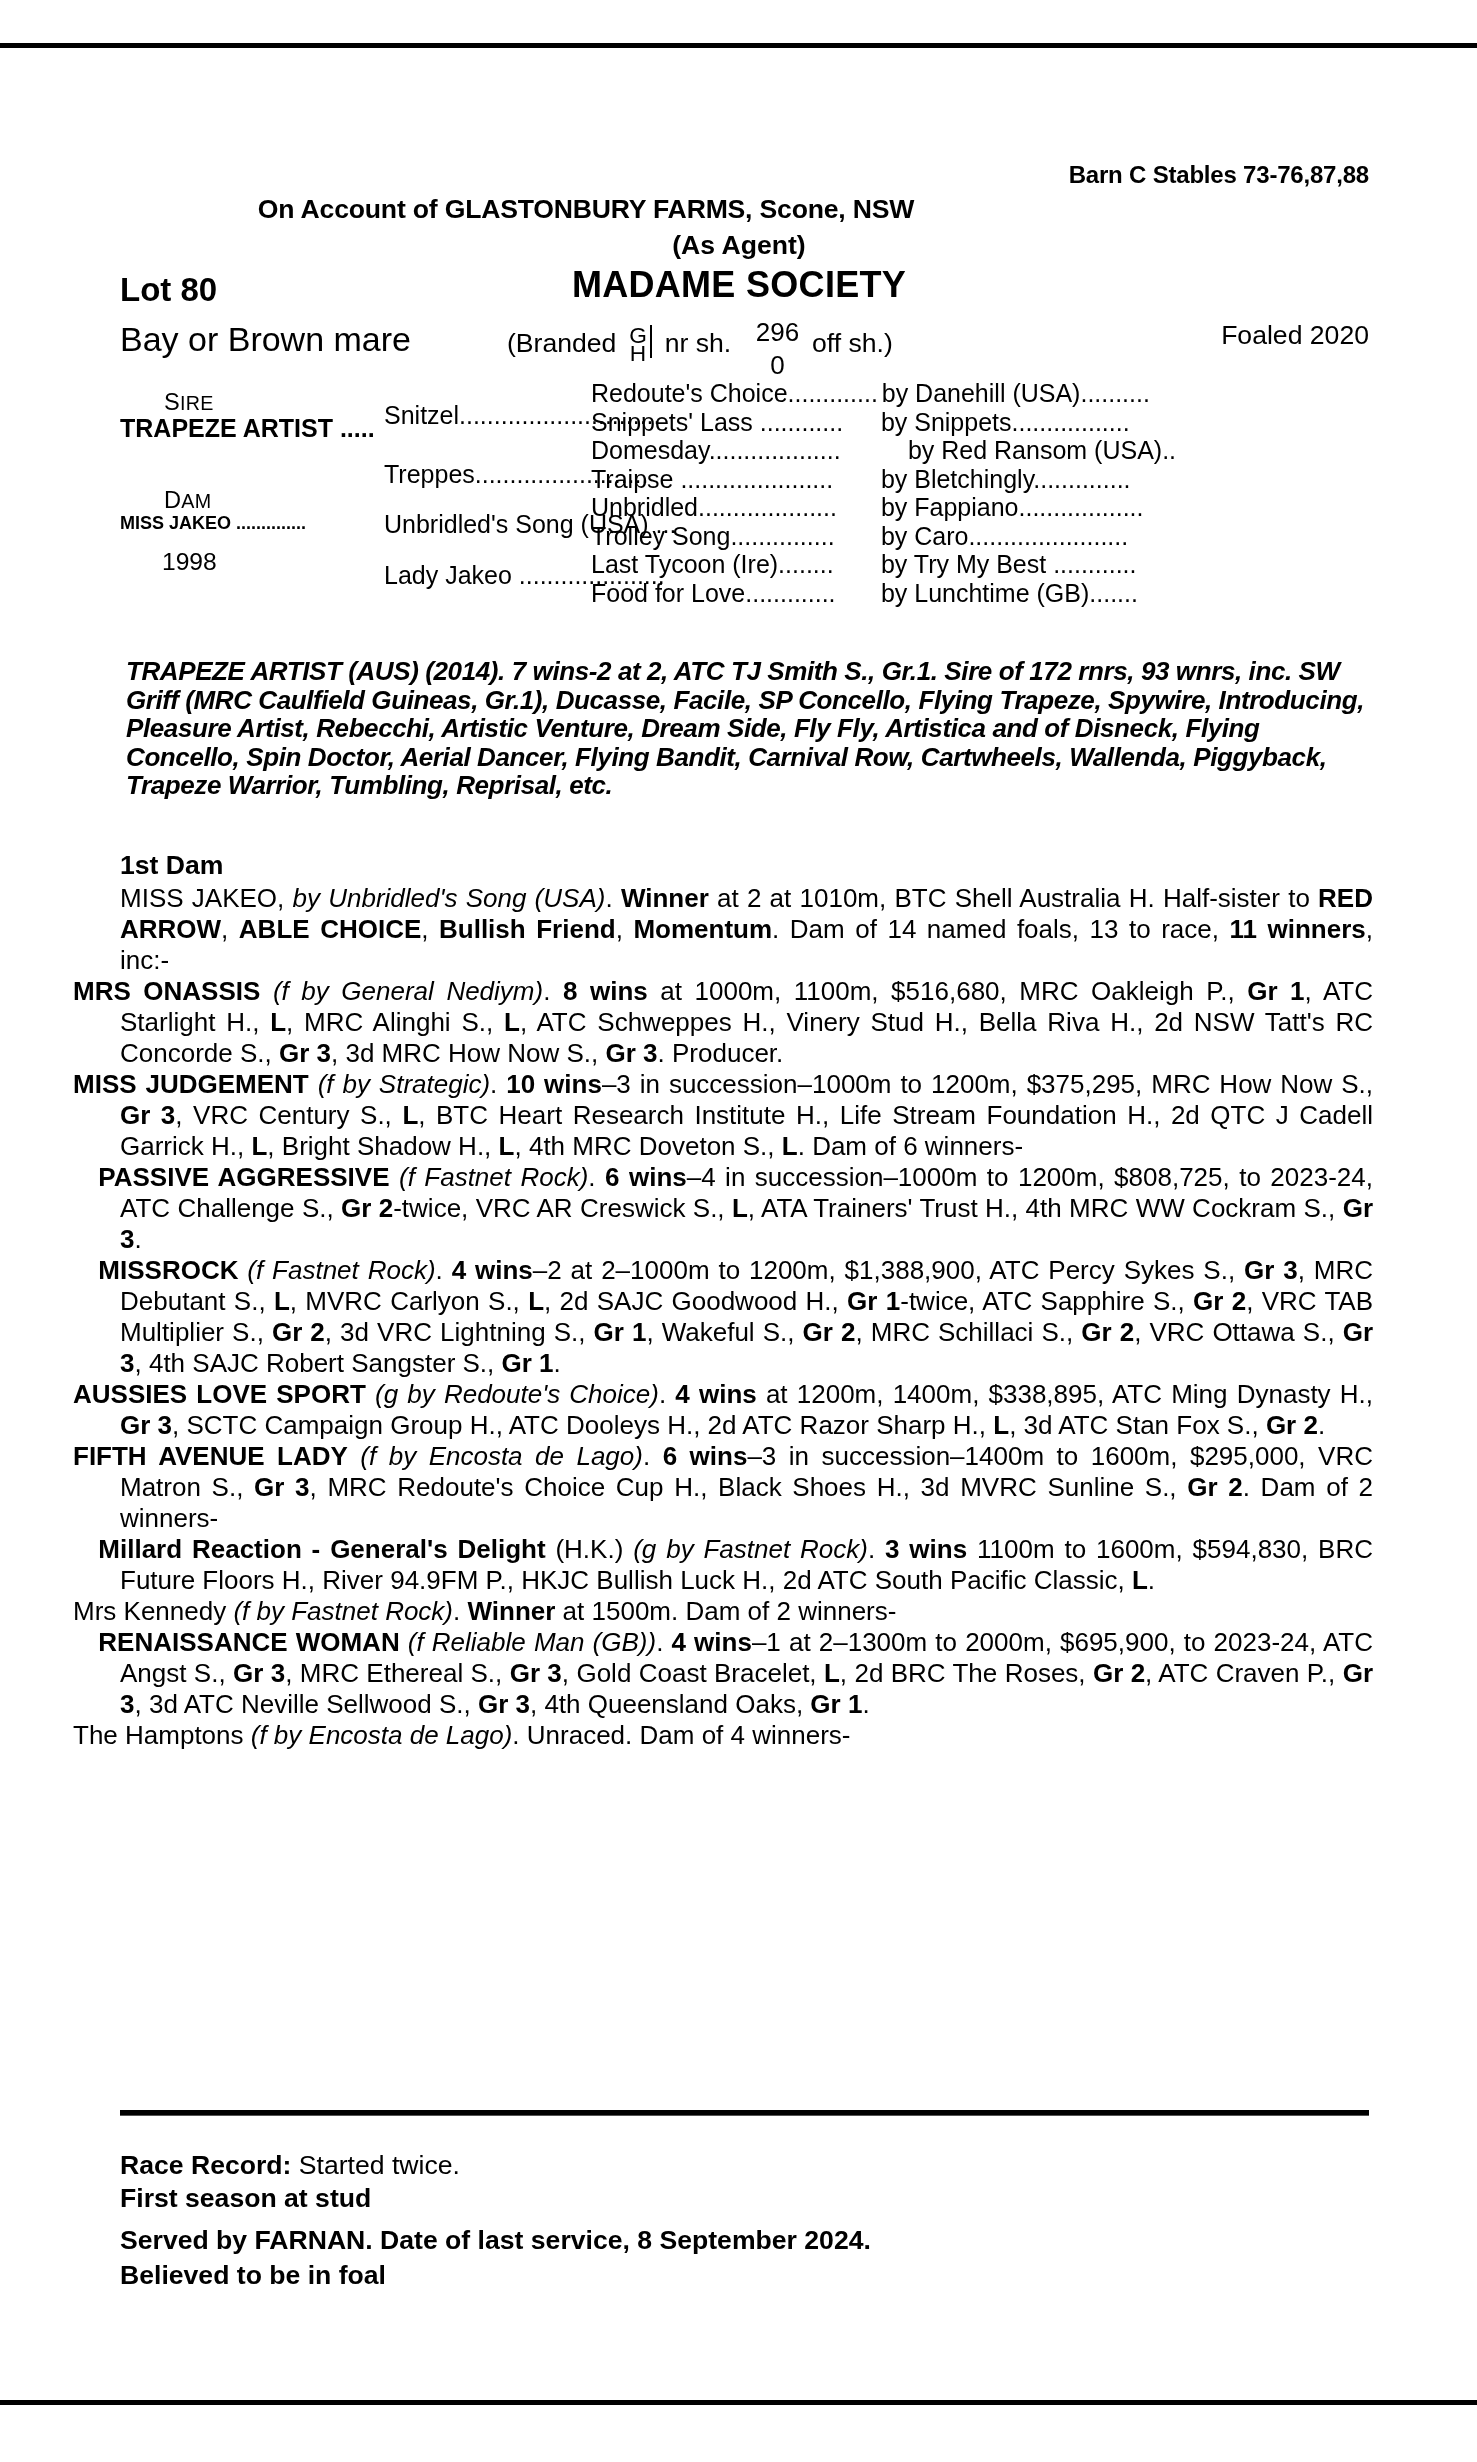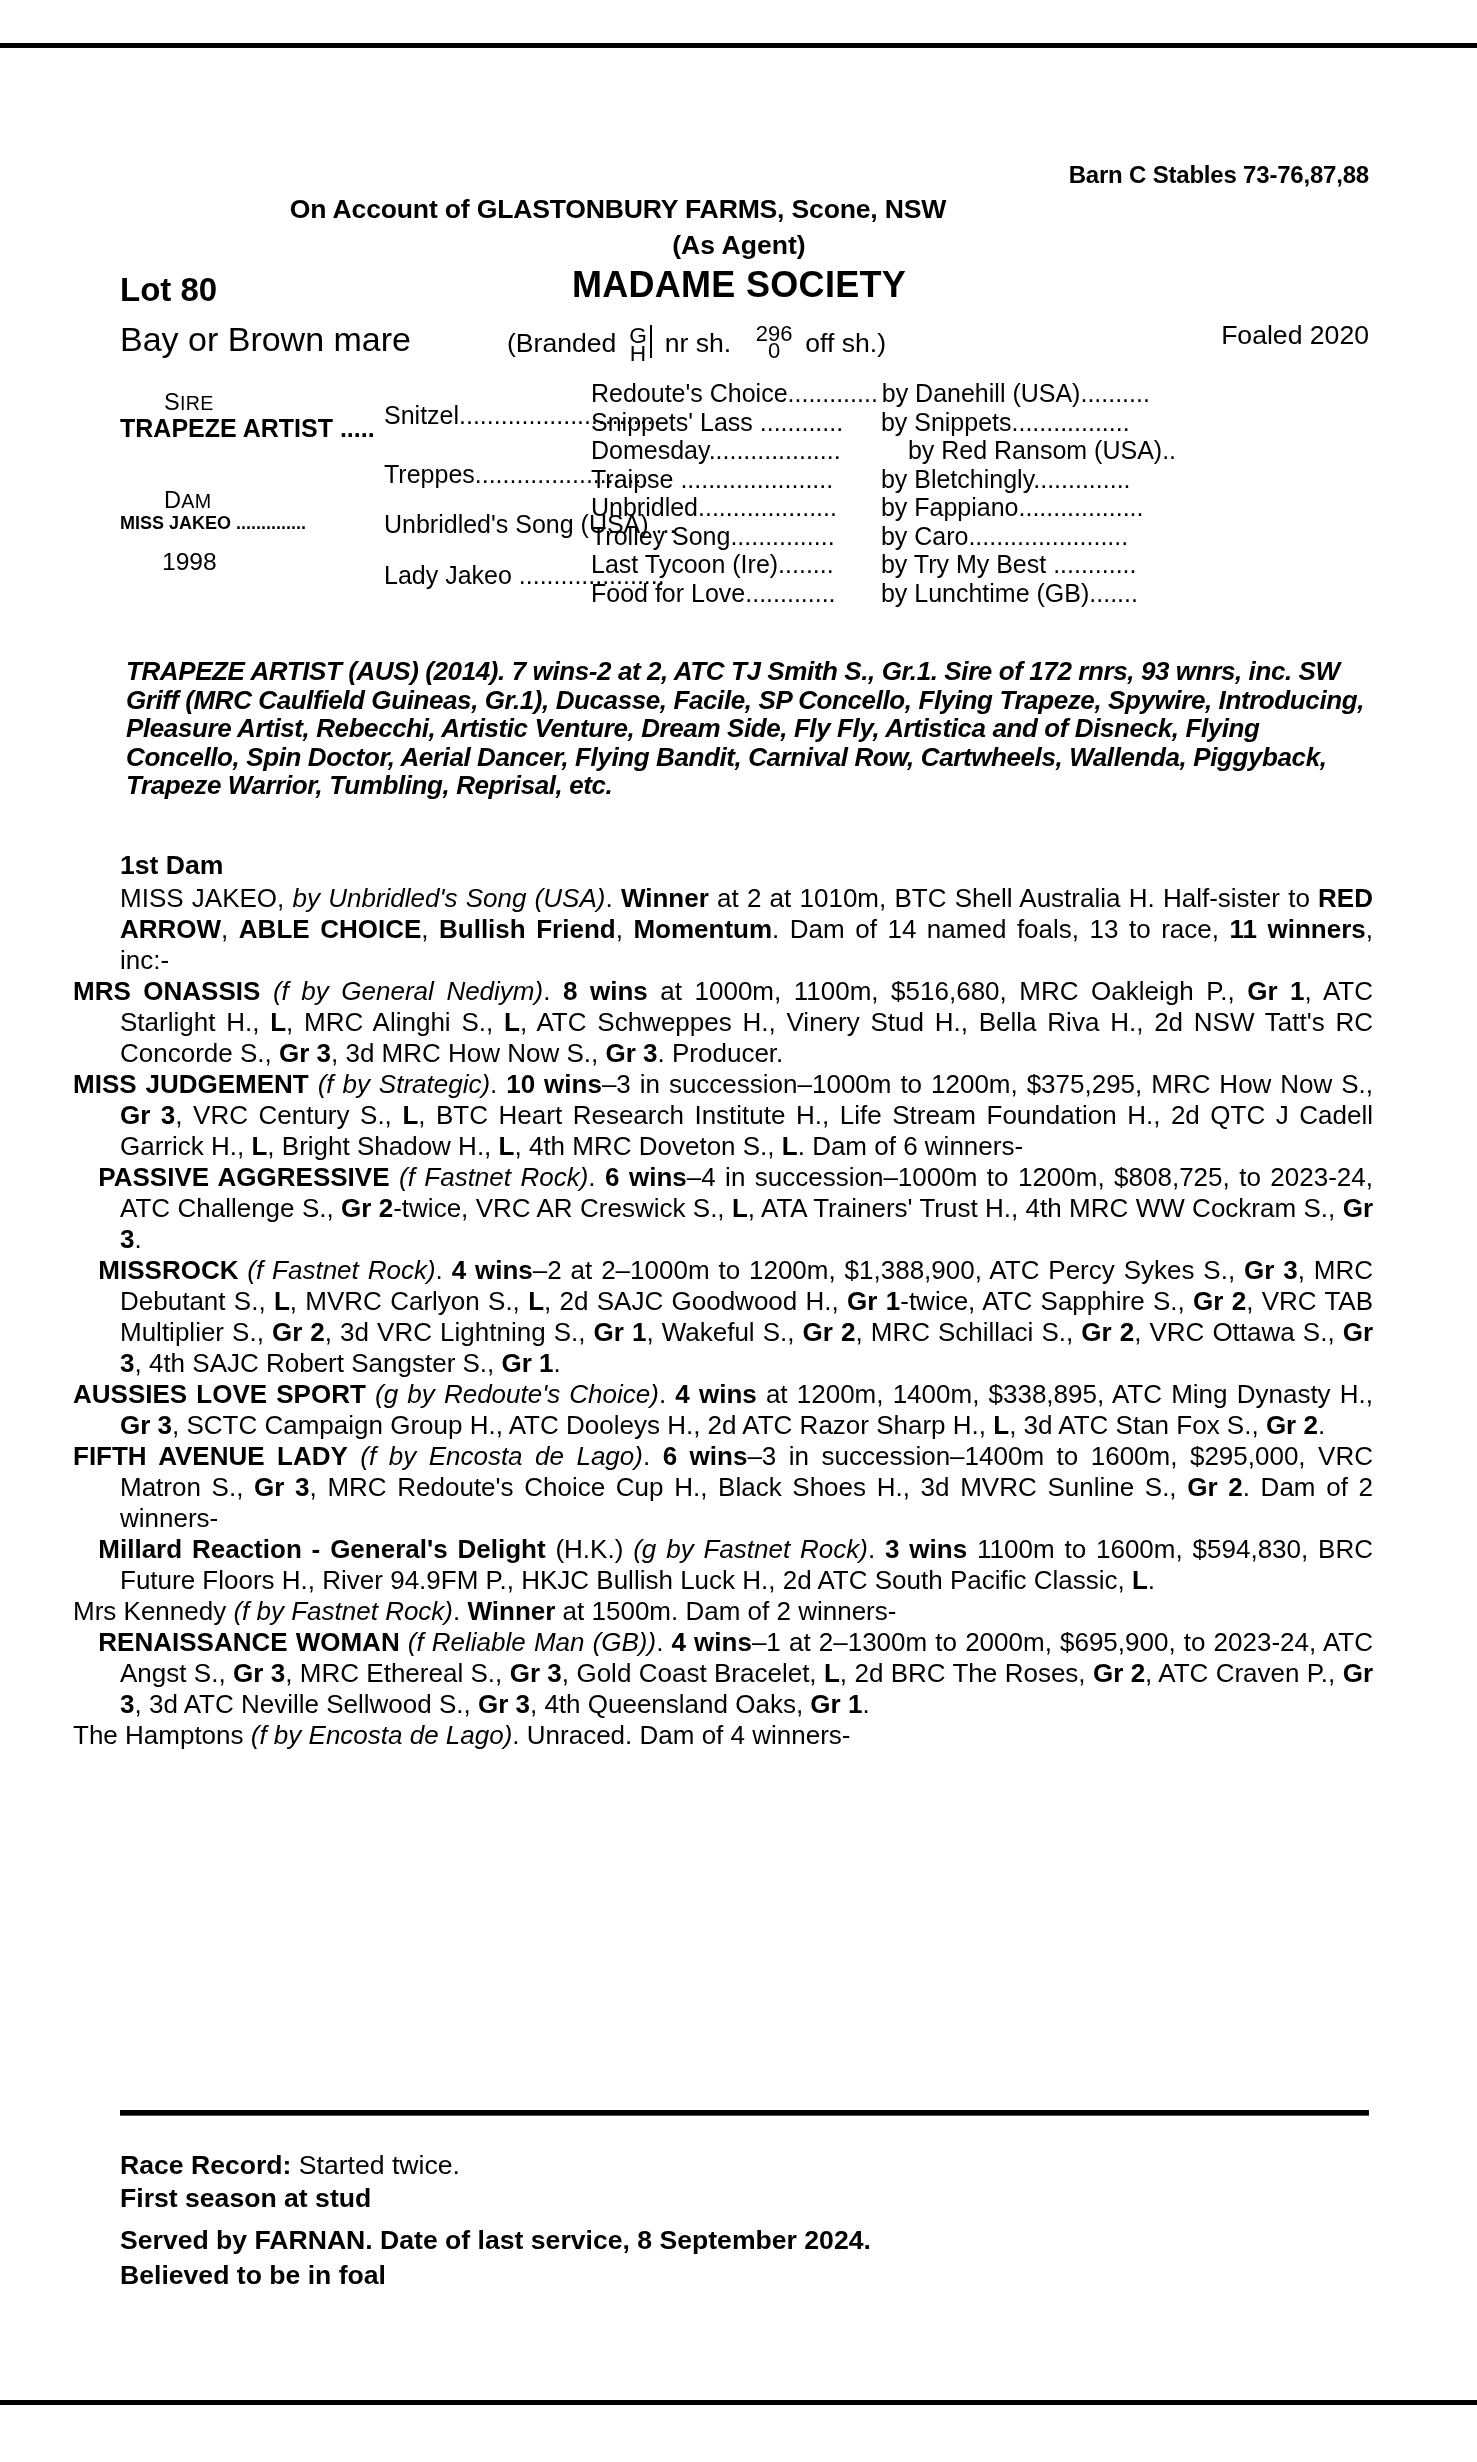--- a/index.html
+++ b/index.html
@@ -60,21 +60,20 @@
     letter-spacing: -0.2px;
   }
   .hdr-account {
     position: absolute;
     left: 0; top: 194px;
     width: 1172px;
     text-align: center;
     font-weight: bold;
     font-size: 26.6px;
     letter-spacing: -0.2px;
-    padding-left: 32px;
   }
   .hdr-agent {
     position: absolute;
     left: 0; top: 230px;
     width: 1478px;
     text-align: center;
     font-weight: bold;
     font-size: 26.6px;
   }
 
@@ -119,21 +118,21 @@
   .brand-stack {
     display: inline-flex;
     flex-direction: column;
     align-items: center;
     line-height: 0.78;
     font-size: 22.7px;
     position: relative;
     top: -8.9px;
     margin: 0 1px;
   }
-  .brand-stack.num { font-size: 22px; top: -10.8px; }
+  .brand-stack.num { font-size: 26px; top: -10.8px; gap: 13px; }
   .brand-bar {
     display: inline-block;
     width: 2px;
     height: 33px;
     background: #000;
     position: relative;
     top: 5.9px;
     margin-left: 2px;
     margin-right: 1px;
   }

